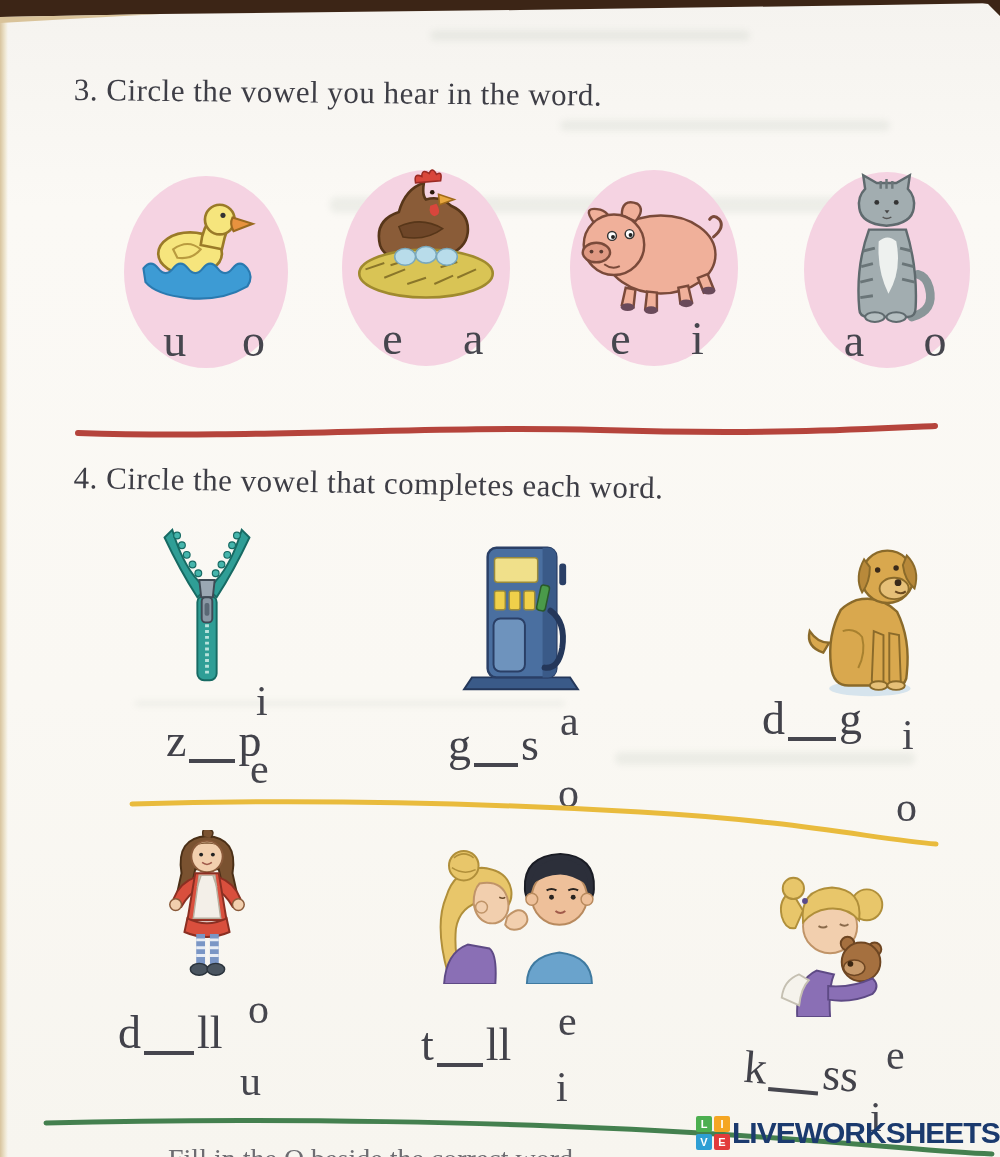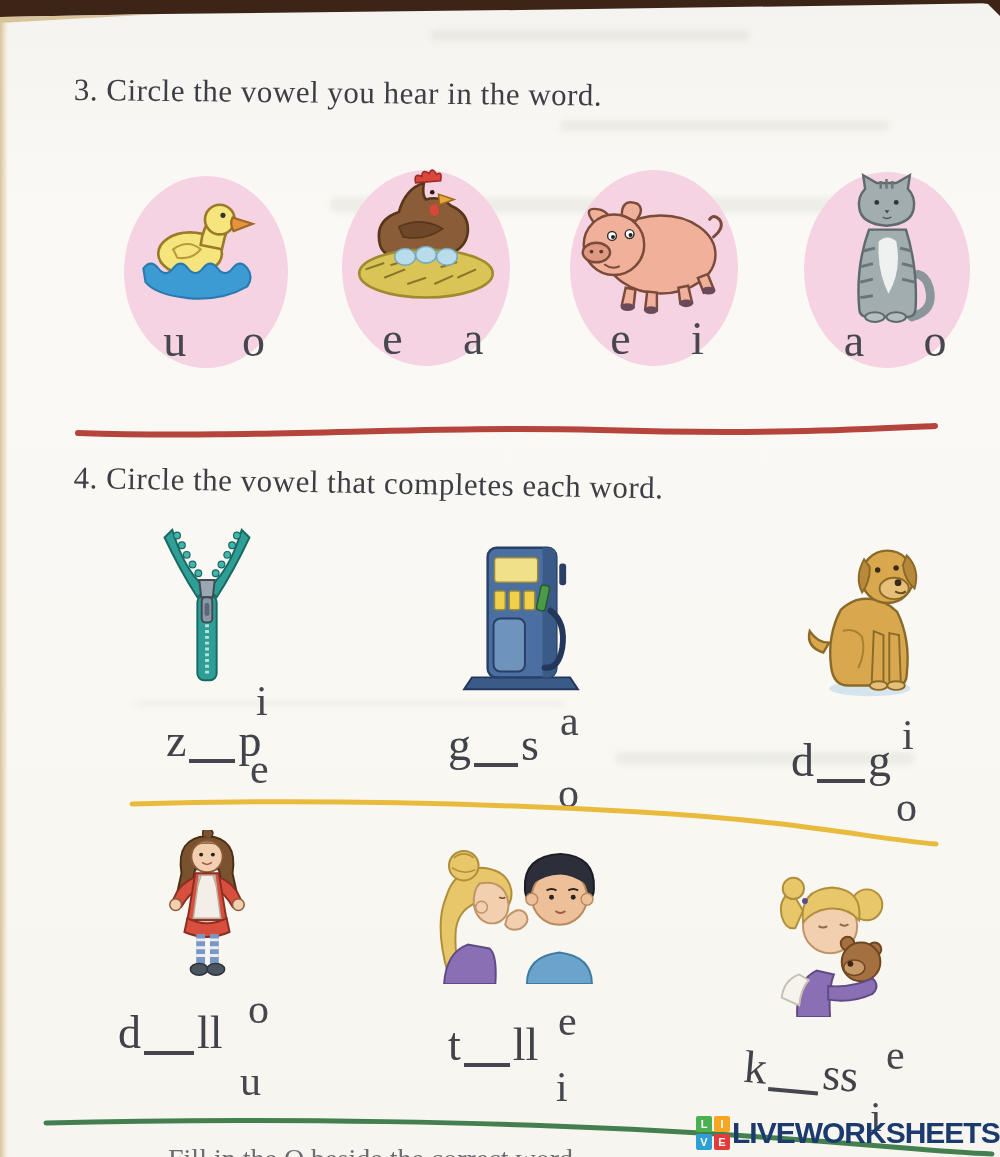--- a/index.html
+++ b/index.html
@@ -207,21 +207,21 @@
     <ellipse cx="99" cy="52" rx="15" ry="11" fill="#e6c078" stroke="#8a6a2a" stroke-width="2"></ellipse>
     <circle cx="103" cy="46" r="3.5" fill="#3a2a1a"></circle>
     <path d="M100,55 q6,4 11,0" stroke="#6a4a20" stroke-width="2" fill="none"></path>
     <circle cx="82" cy="33" r="2.8" fill="#3a2a1a"></circle>
       <circle cx="101" cy="31" r="2.8" fill="#3a2a1a"></circle>
     <path d="M68,22 Q58,40 66,56 Q74,46 74,30 Z" fill="#b8893a" stroke="#8a6a2a" stroke-width="2"></path>
     <path d="M112,18 Q126,32 120,52 Q110,44 108,28 Z" fill="#b8893a" stroke="#8a6a2a" stroke-width="2"></path>
     <ellipse cx="83" cy="152" rx="9" ry="4.5" fill="#e6c078" stroke="#8a6a2a" stroke-width="2"></ellipse>
     <ellipse cx="101" cy="152" rx="9" ry="4.5" fill="#e6c078" stroke="#8a6a2a" stroke-width="2"></ellipse>
   </svg>
-  <div class="word" style="left:762px;top:738px;margin-left:29px;"><span>d</span><span class="blank" style="width:48px;"></span><span>g</span></div>
+  <div class="word" style="left:762px;top:696px;"><span>d</span><span class="blank" style="width:48px;"></span><span>g</span></div>
   <div class="opt" style="left:902px;top:714px;">i</div>
   <div class="opt" style="left:896px;top:786px;">o</div>
 
   <svg class="illus" style="left:158px;top:830px;" width="98" height="157" viewBox="0 0 100 160">
     <path d="M24,44 Q18,8 50,6 Q82,8 76,44 L80,62 Q72,66 66,58 L62,40 L38,40 L34,58 Q28,66 20,62 Z" fill="#7a5230" stroke="#4a2f16" stroke-width="2"></path>
     <path d="M46,6 q-2,-9 6,-7 q7,2 2,9" fill="#7a5230" stroke="#4a2f16" stroke-width="1.5"></path>
     <circle cx="50" cy="27" r="16" fill="#f2cfae" stroke="#8a5a3a" stroke-width="2"></circle>
     <path d="M36,18 Q50,7 64,18 Q58,13 50,14 Q42,13 36,18 Z" fill="#7a5230"></path>
     <circle cx="44" cy="25" r="2" fill="#222"></circle>
       <circle cx="56" cy="25" r="2" fill="#222"></circle>
@@ -257,21 +257,21 @@
     <path d="M108,40 Q110,15 138,13 Q166,15 166,40 Q150,29 138,29 Q122,29 108,40 Z" fill="#2c2f3a"></path>
     <circle cx="109" cy="54" r="6" fill="#eec09a" stroke="#b88a5e" stroke-width="1.5"></circle>
     <circle cx="165" cy="54" r="6" fill="#eec09a" stroke="#b88a5e" stroke-width="1.5"></circle>
     <path d="M124,45 q5,-3 10,0 M146,45 q5,-3 10,0" stroke="#2a2420" stroke-width="2" fill="none"></path>
     <circle cx="129" cy="52" r="2.5" fill="#2a2420"></circle>
       <circle cx="151" cy="52" r="2.5" fill="#2a2420"></circle>
     <path d="M133,66 q5,4 10,0" stroke="#a05a4a" stroke-width="2" fill="none"></path>
     <path d="M84,72 Q96,60 103,69 Q108,78 97,84 Q86,87 82,80 Z" fill="#f2cfae" stroke="#c09468" stroke-width="2"></path>
     <path d="M104,140 Q104,112 137,108 Q170,112 170,140 Z" fill="#6aa3cc" stroke="#3f7aa0" stroke-width="2"></path>
   </svg>
-  <div class="word" style="left:448px;top:1022px;"><span>t</span><span class="blank" style="width:46px;"></span><span>ll</span></div>
+  <div class="word" style="left:421px;top:1022px;"><span>t</span><span class="blank" style="width:46px;"></span><span>ll</span></div>
   <div class="opt" style="left:558px;top:1000px;">e</div>
   <div class="opt" style="left:556px;top:1066px;">i</div>
 
   <svg class="illus" style="left:770px;top:872px;" width="126" height="145" viewBox="0 0 130 150">
     <circle cx="100" cy="34" r="16" fill="#e8c66a" stroke="#b08f3a" stroke-width="2"></circle>
     <path d="M22,20 Q8,28 12,46 Q16,60 26,58 L34,40 Z" fill="#e8c66a" stroke="#b08f3a" stroke-width="2"></path>
     <circle cx="24" cy="17" r="11" fill="#e8c66a" stroke="#b08f3a" stroke-width="2"></circle>
     <circle cx="62" cy="56" r="28" fill="#f2cfae" stroke="#c09468" stroke-width="2"></circle>
     <path d="M34,52 Q30,18 64,16 Q96,18 92,50 Q80,36 60,38 Q44,40 34,52 Z" fill="#e8c66a" stroke="#b08f3a" stroke-width="2"></path>
     <circle cx="36" cy="30" r="3" fill="#5a4a8a"></circle>

